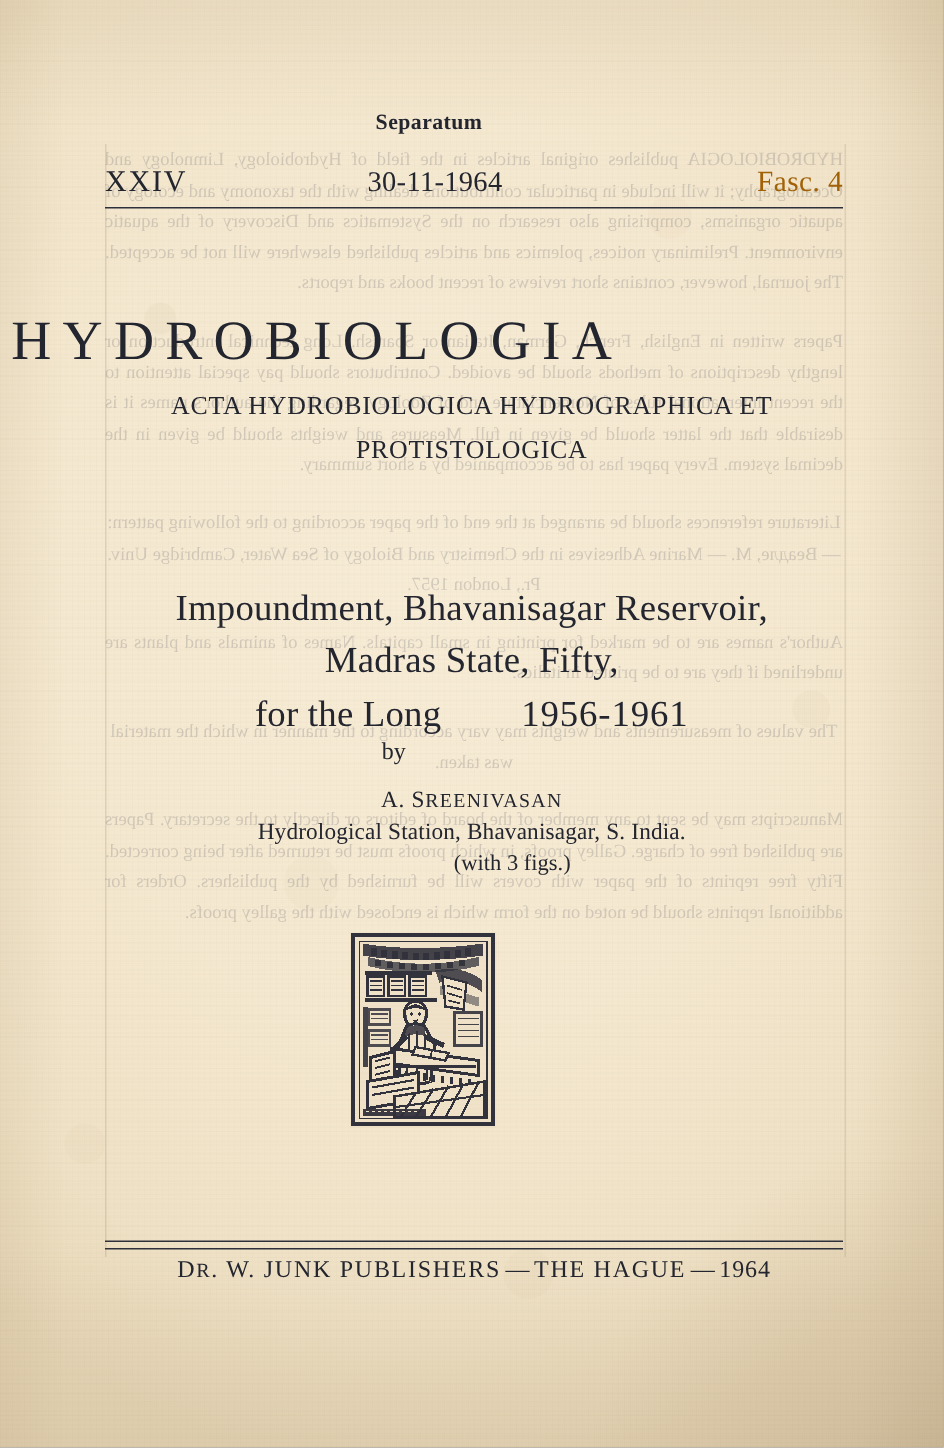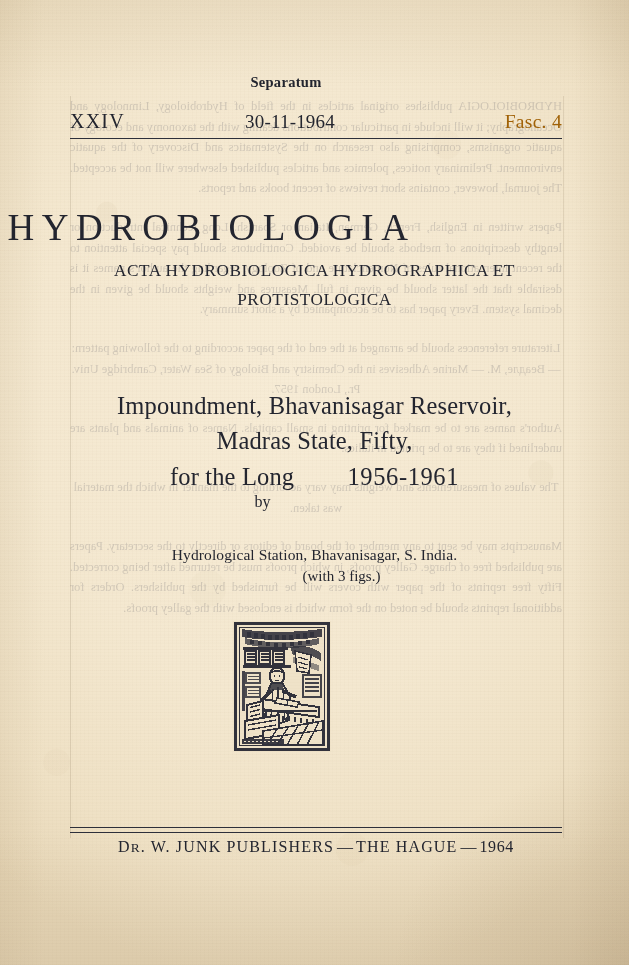--- a/index.html
+++ b/index.html
@@ -342,20 +342,23 @@
     </div>
 
     <div class="article-title">
       <br>
       <span>Impoundment, Bhavanisagar Reservoir,</span><br>
       <span>Madras State, Fifty,</span><br>
       <span>for the Long </span><span class="oldstyle">1956-1961</span>
     </div>
 
     <div class="byline">by</div>
+    <div class="author">
+      <span>A. S</span><span class="sc">REENIVASAN</span>
+    </div>
     <div class="affiliation">Hydrological Station, Bhavanisagar, S. India.</div>
     <div class="figs-note">(with 3 figs.)</div>
 
     <div class="device">
       <svg viewBox="0 0 98 131" xmlns="http://www.w3.org/2000/svg" shape-rendering="crispEdges">
         <rect x="0" y="0" width="98" height="131" fill="#efe2c8"></rect>
 
         <rect x="2.5" y="2.5" width="93" height="126" fill="none" stroke="#32323c" stroke-width="2.4"></rect>
         <rect x="6.5" y="6.5" width="85" height="118" fill="none" stroke="#32323c" stroke-width="1"></rect>
 

